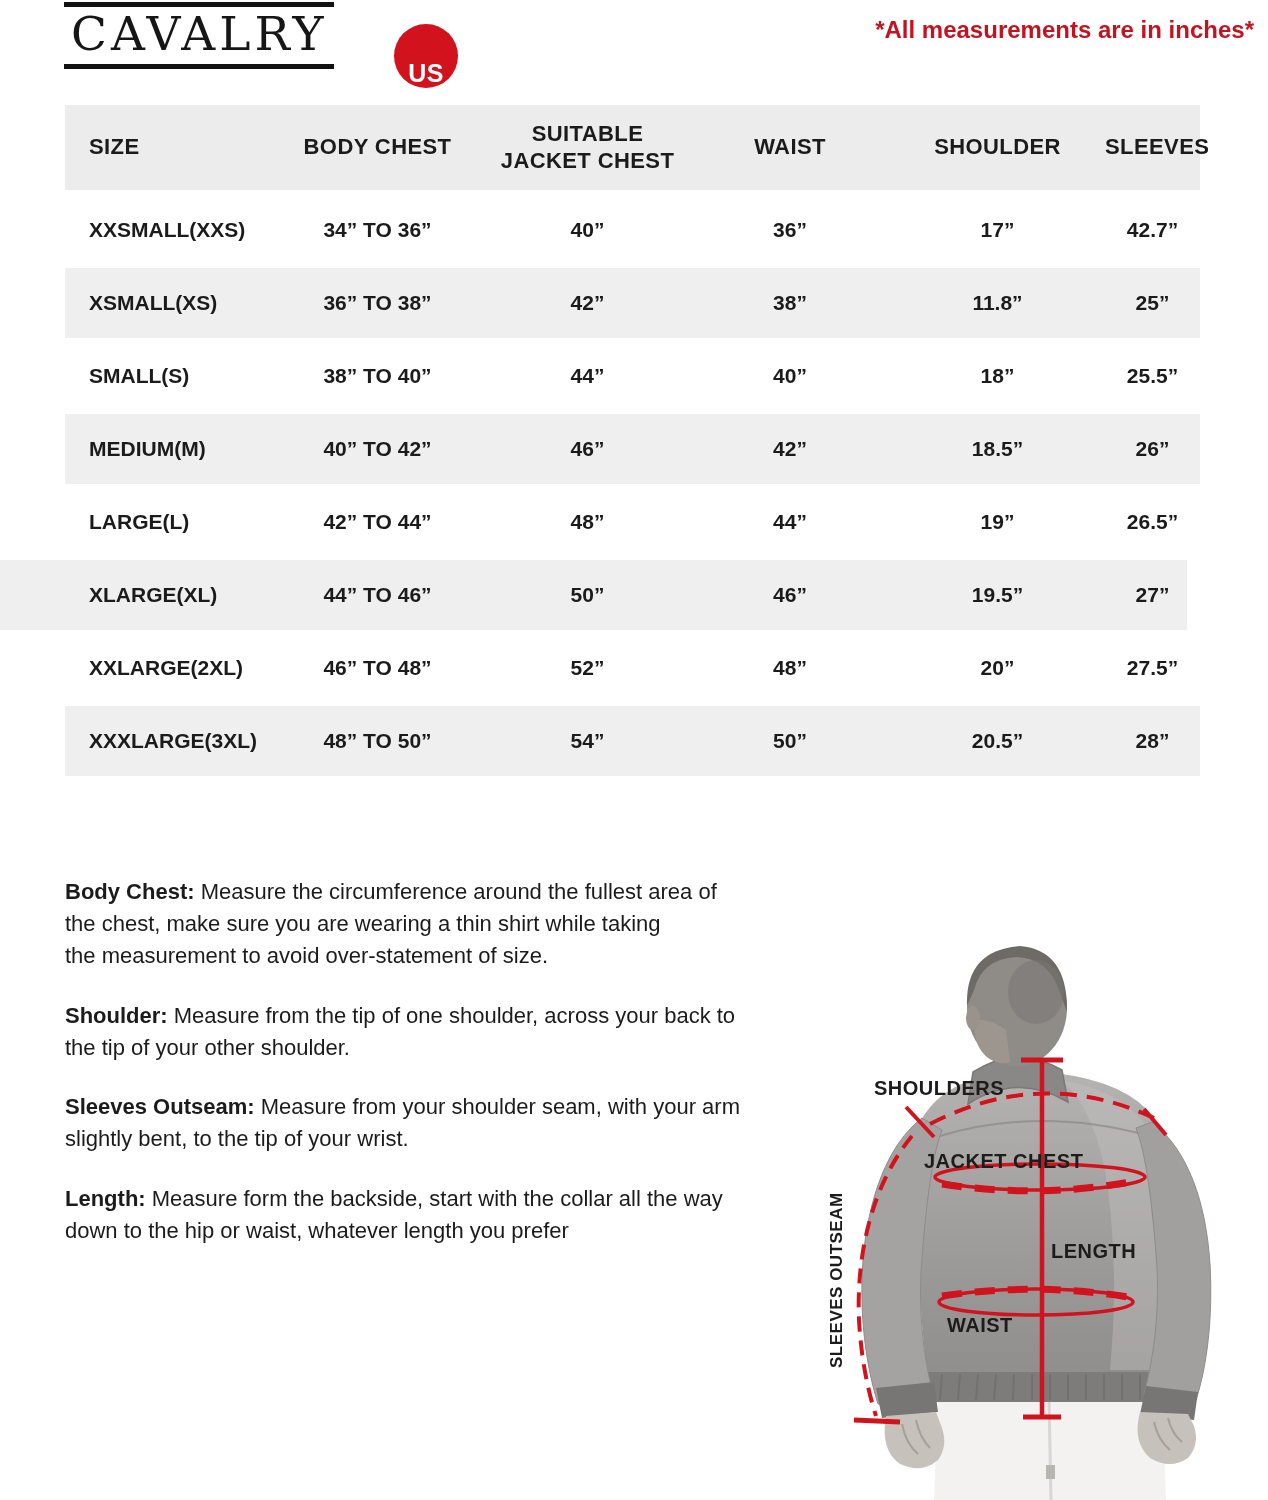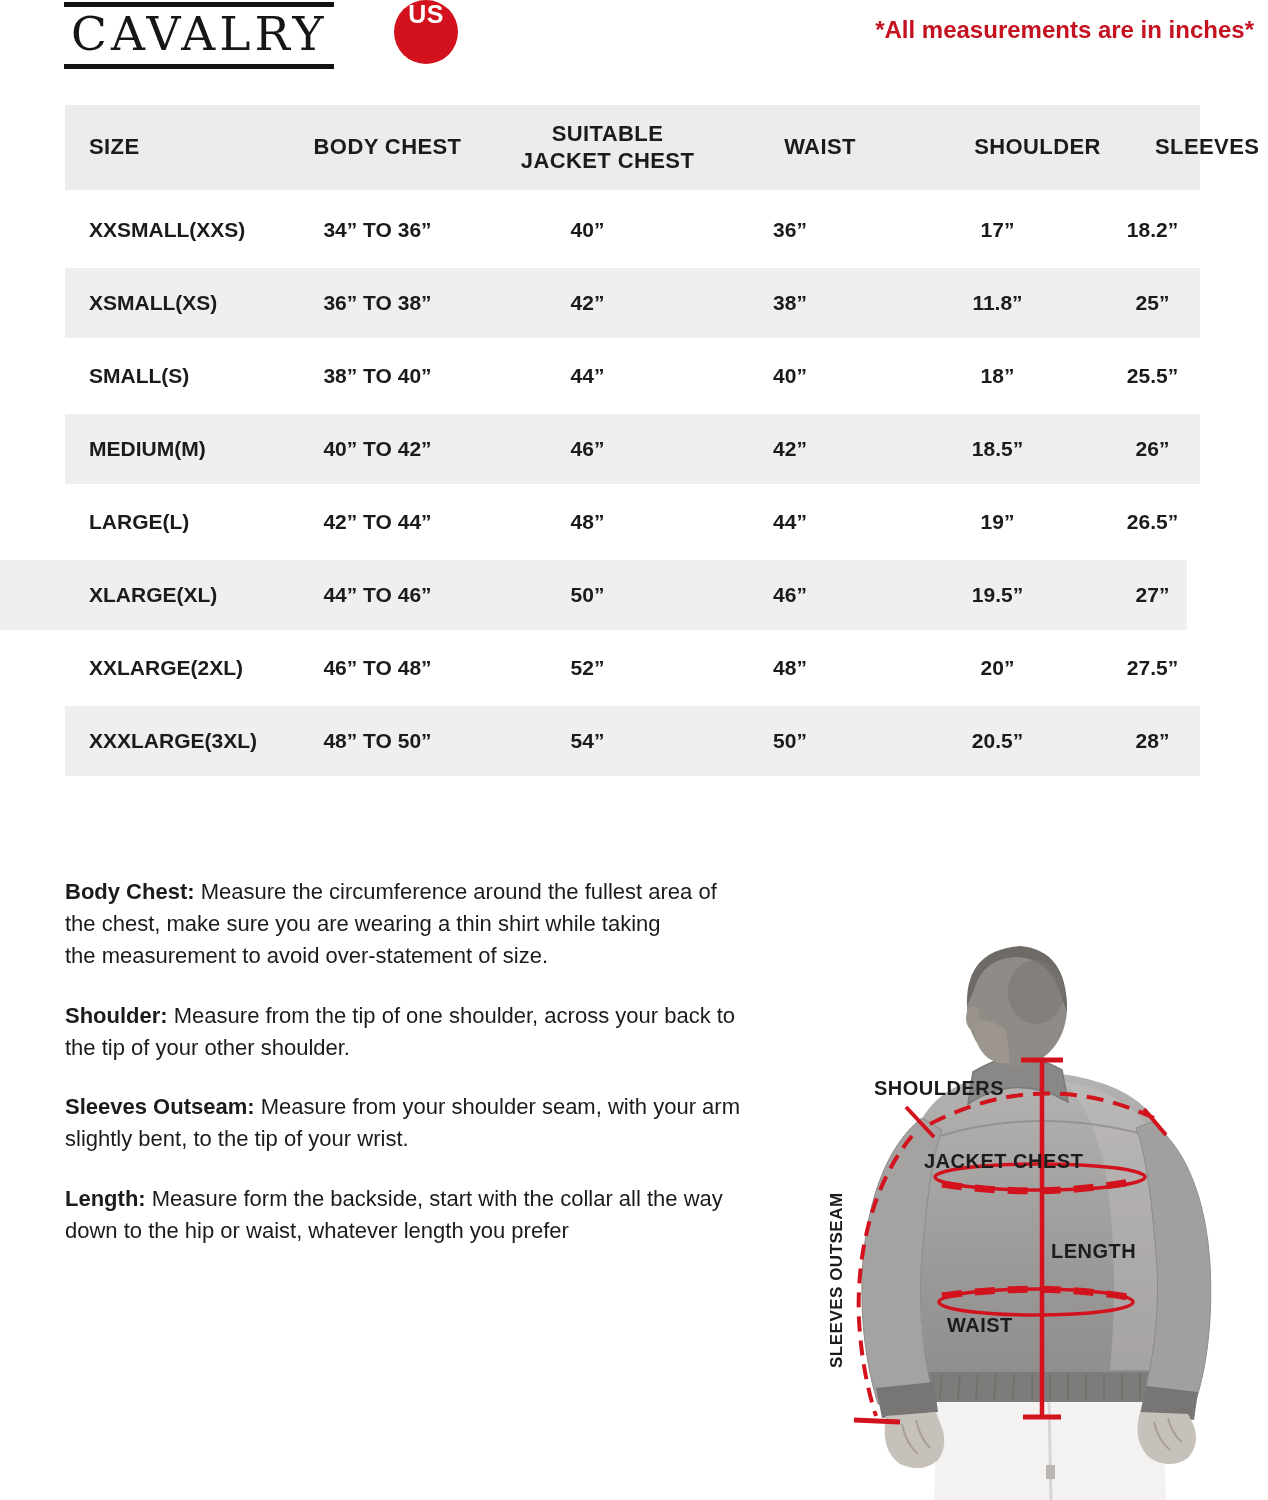--- a/index.html
+++ b/index.html
@@ -12,36 +12,36 @@
     position:absolute;left:64px;top:2px;
     border-top:5px solid #121212;border-bottom:5px solid #121212;
     padding:1px 7px 3px;
     text-align:center;
   }
   .brand-text{
     font-family:"DejaVu Serif","Liberation Serif",serif;
     font-size:47px;line-height:1.12;letter-spacing:4px;color:#161616;font-weight:500;
   }
   .badge{
-    position:absolute;left:394px;top:0;width:64px;height:64px;border-radius:50%;
-    background:#D2131E;color:#ffffff;display:flex;align-items:flex-start;justify-content:center;
+    position:absolute;left:394px;top:24px;width:64px;height:64px;border-radius:50%;
+    background:#D2131E;color:#ffffff;display:flex;align-items:flex-end;justify-content:center;
     font-size:25px;font-weight:bold;letter-spacing:.5px;
   }
   .note{
     position:absolute;right:14px;top:16px;font-size:24px;font-weight:bold;color:#C41220;
   }
   
   .table{position:absolute;left:65px;top:105px;width:1135px;}
   .row{
     display:grid;grid-template-columns:205px 215px 205px 200px 215px 95px;
     align-items:center;position:relative;
   }
   .thead{
     background:#ECECEC;min-height:85px;margin-bottom:5px;
-    font-size:22px;font-weight:bold;letter-spacing:.4px;gap:10px;
+    font-size:22px;font-weight:bold;letter-spacing:.4px;
   }
   .tr{height:70px;margin-bottom:3px;font-size:21px;font-weight:bold;}
   .tr.even{background:#EFEFEF;}
   .row--bleed{background:transparent;}
   .row--bleed::before{
     content:"";position:absolute;top:0;bottom:0;left:-65px;width:1187px;
     background:#EFEFEF;z-index:-1;
   }
   .cell{text-align:center;white-space:pre-line;line-height:1.2;}
   .cell.size{text-align:left;padding-left:24px;}
@@ -84,21 +84,21 @@
     <div class="cell">SHOULDER</div>
     <div class="cell">SLEEVES</div>
   </div>
 
   <div class="row tr odd">
     <div class="cell size">XXSMALL(XXS)</div>
     <div class="cell">34” TO 36”</div>
     <div class="cell">40”</div>
     <div class="cell">36”</div>
     <div class="cell">17”</div>
-    <div class="cell">18.2”</div>
+    <div class="cell">42.7”</div>
   </div>
 
   <div class="row tr even">
     <div class="cell size">XSMALL(XS)</div>
     <div class="cell">36” TO 38”</div>
     <div class="cell">42”</div>
     <div class="cell">38”</div>
     <div class="cell">11.8”</div>
     <div class="cell">25”</div>
   </div>

